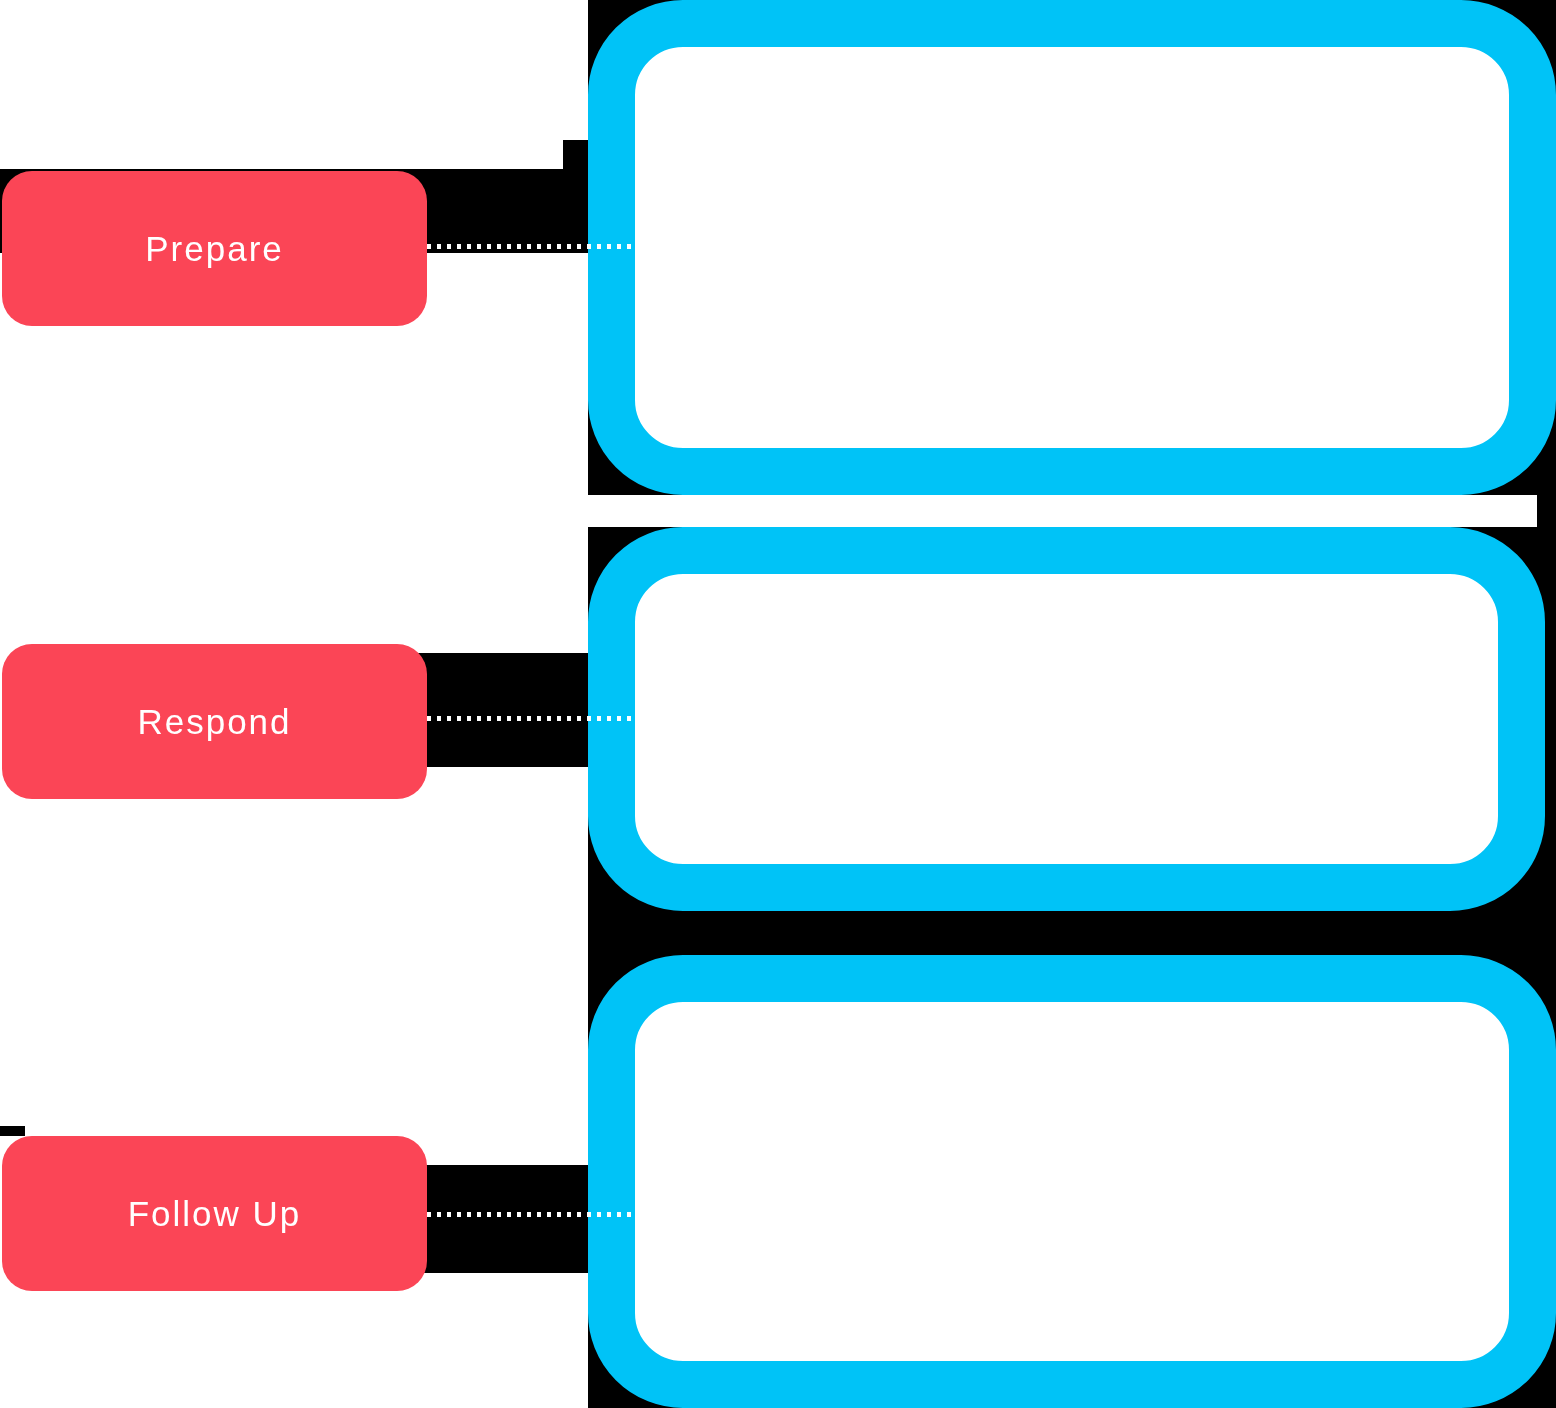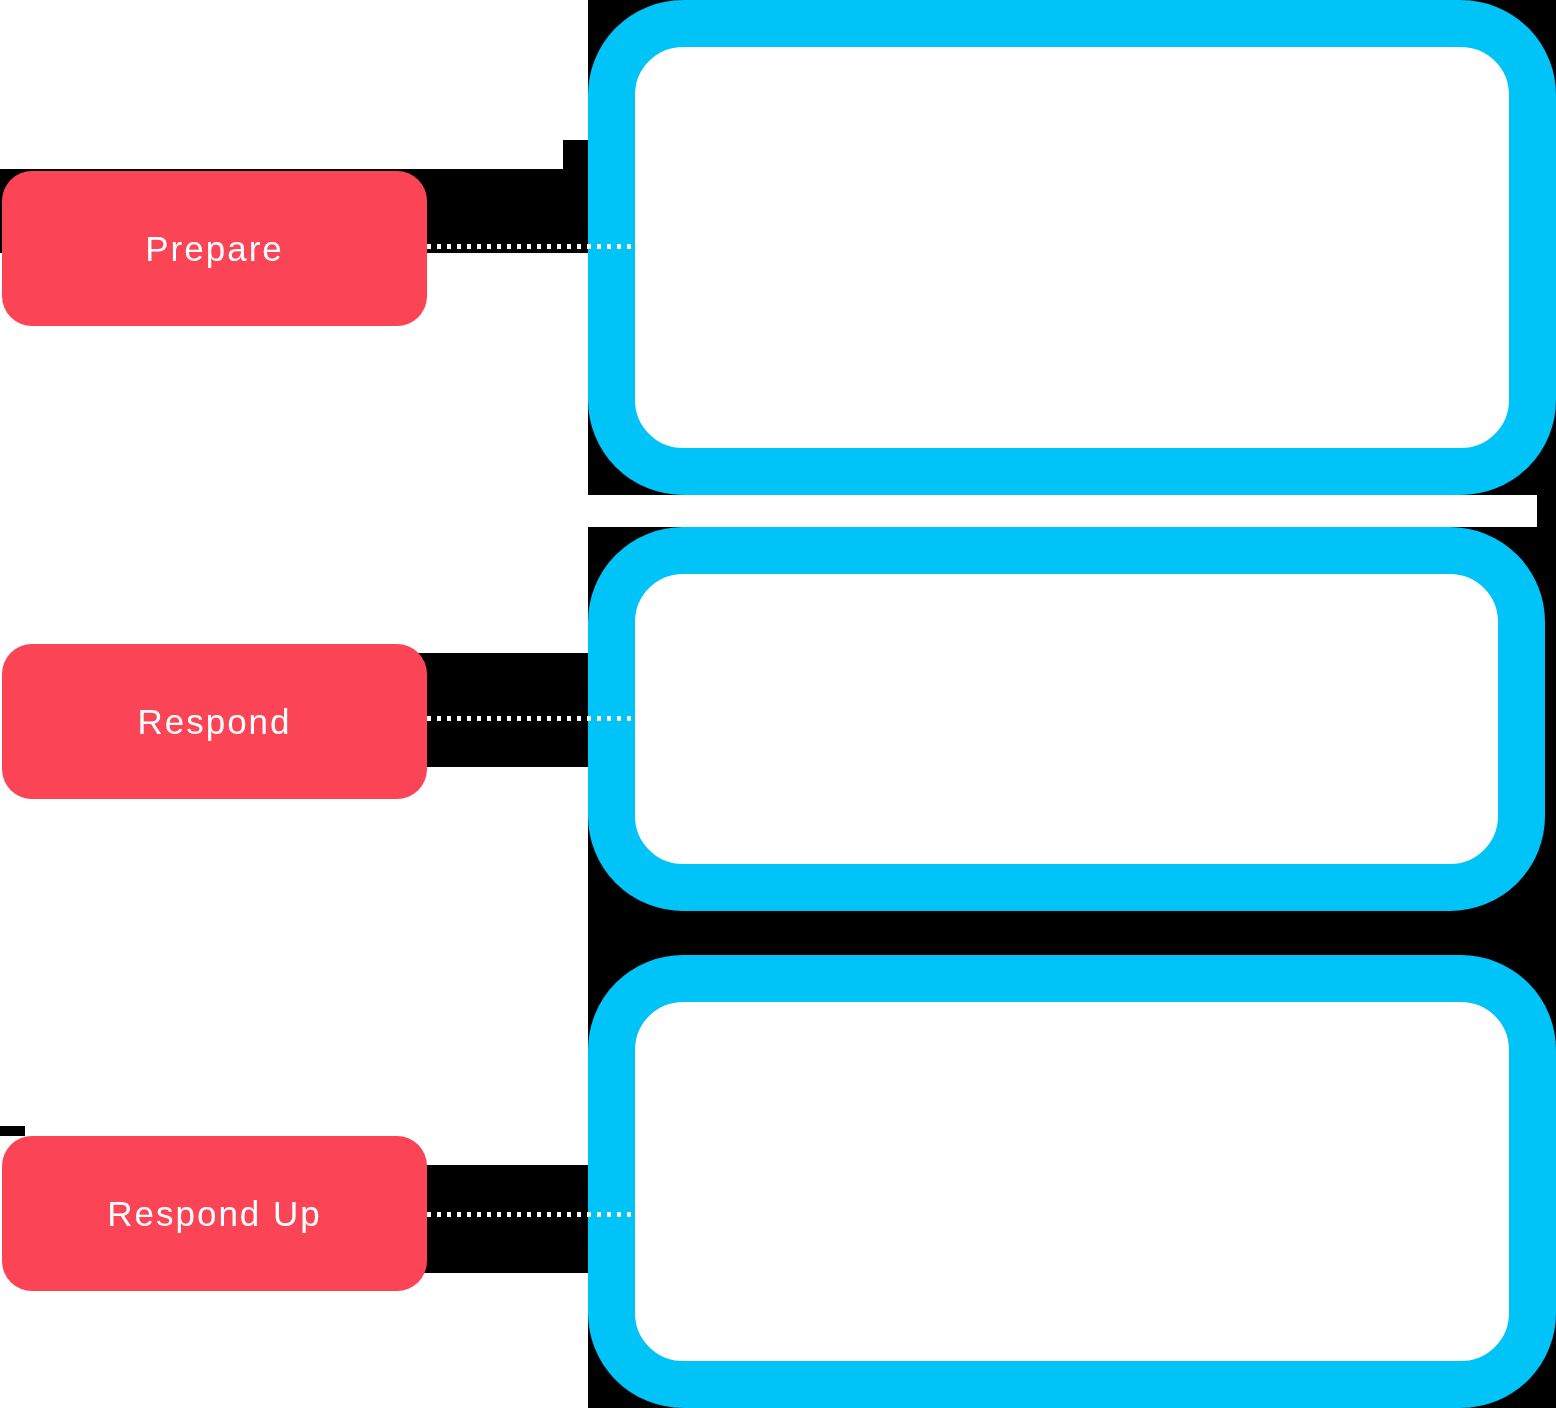--- a/index.html
+++ b/index.html
@@ -102,20 +102,20 @@
   <div class="abs target target-2"></div>
   <div class="abs target target-3"></div>
 
   <div class="abs pill pill-2">
     <span class="pill-label" style="color: rgb(255, 255, 255);">Respond</span>
   </div>
   <div class="abs pill pill-1">
     <span class="pill-label" style="color: rgb(255, 255, 255);">Prepare</span>
   </div>
   <div class="abs pill pill-3">
-    <span class="pill-label" style="color: rgb(255, 255, 255);">Respond Up</span>
+    <span class="pill-label" style="color: rgb(255, 255, 255);">Follow Up</span>
   </div>
 
   <div class="abs connector connector-1"></div>
   <div class="abs connector connector-2"></div>
   <div class="abs connector connector-3"></div>
 
 </div>
 
 </body></html>

